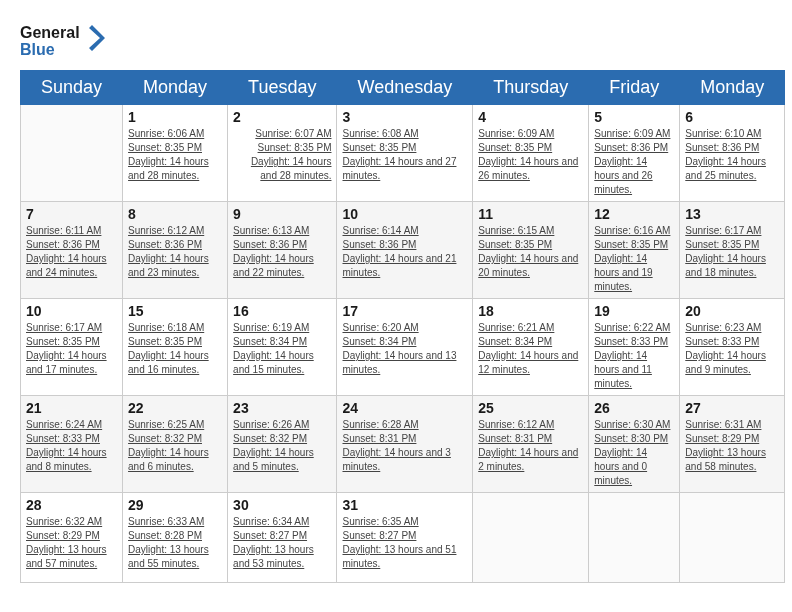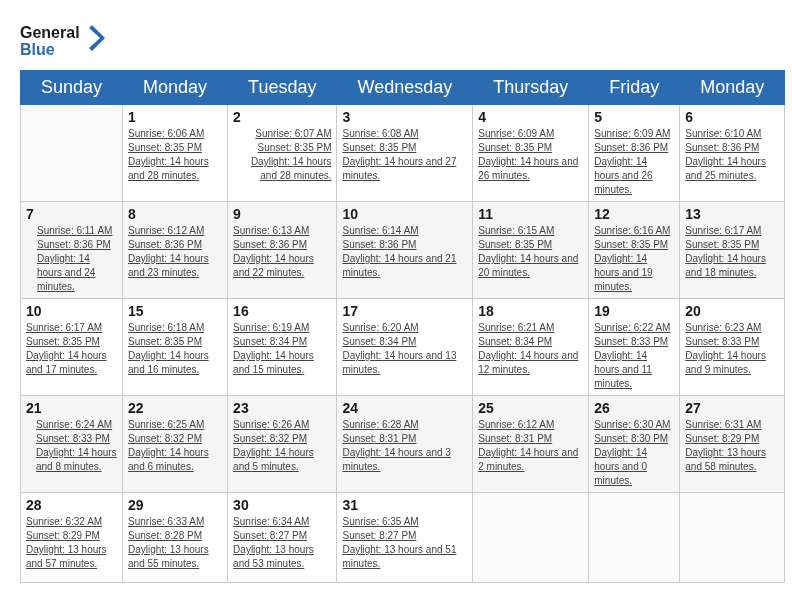--- a/index.html
+++ b/index.html
@@ -146,21 +146,21 @@
         <td>
           <div class="day-number">6</div>
           <div class="day-info" style="white-space: pre-line;">Sunrise: 6:10 AM
 Sunset: 8:36 PM
 Daylight: 14 hours and 25 minutes.</div>
         </td>
       </tr>
       <tr class="row-dark">
         <td>
           <div class="day-number">7</div>
-          <div class="day-info" style="white-space: pre-line; margin-left: 11px;">Sunrise: 6:11 AM
+          <div class="day-info" style="white-space: pre-line;">Sunrise: 6:11 AM
 Sunset: 8:36 PM
 Daylight: 14 hours and 24 minutes.</div>
         </td>
         <td>
           <div class="day-number">8</div>
           <div class="day-info" style="white-space: pre-line;">Sunrise: 6:12 AM
 Sunset: 8:36 PM
 Daylight: 14 hours and 23 minutes.</div>
         </td>
         <td>
@@ -234,21 +234,21 @@
         <td>
           <div class="day-number">20</div>
           <div class="day-info" style="white-space: pre-line;">Sunrise: 6:23 AM
 Sunset: 8:33 PM
 Daylight: 14 hours and 9 minutes.</div>
         </td>
       </tr>
       <tr class="row-dark">
         <td>
           <div class="day-number">21</div>
-          <div class="day-info" style="white-space: pre-line; margin-left: 10px;">Sunrise: 6:24 AM
+          <div class="day-info" style="white-space: pre-line;">Sunrise: 6:24 AM
 Sunset: 8:33 PM
 Daylight: 14 hours and 8 minutes.</div>
         </td>
         <td>
           <div class="day-number">22</div>
           <div class="day-info" style="white-space: pre-line;">Sunrise: 6:25 AM
 Sunset: 8:32 PM
 Daylight: 14 hours and 6 minutes.</div>
         </td>
         <td>

